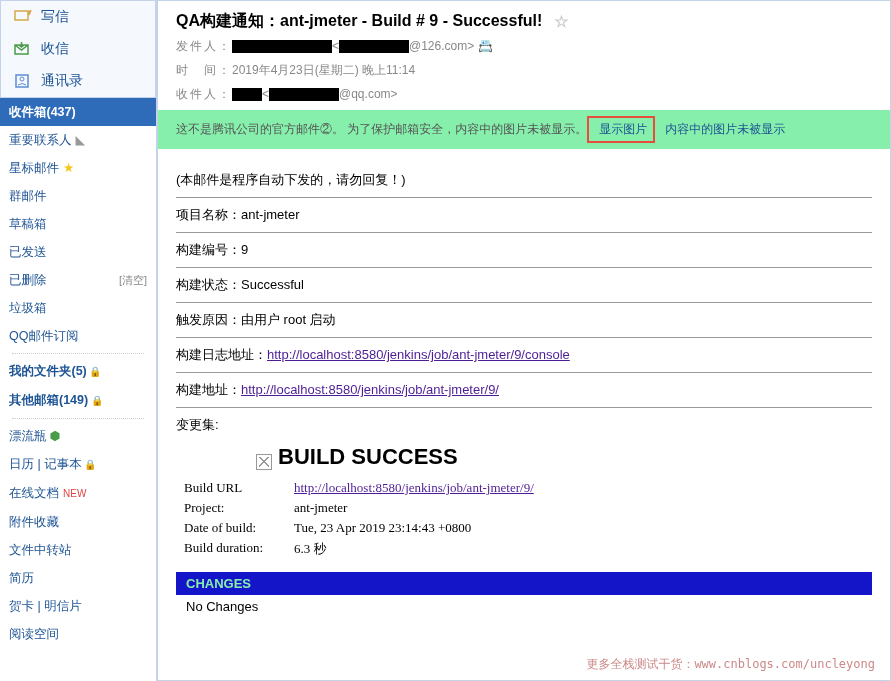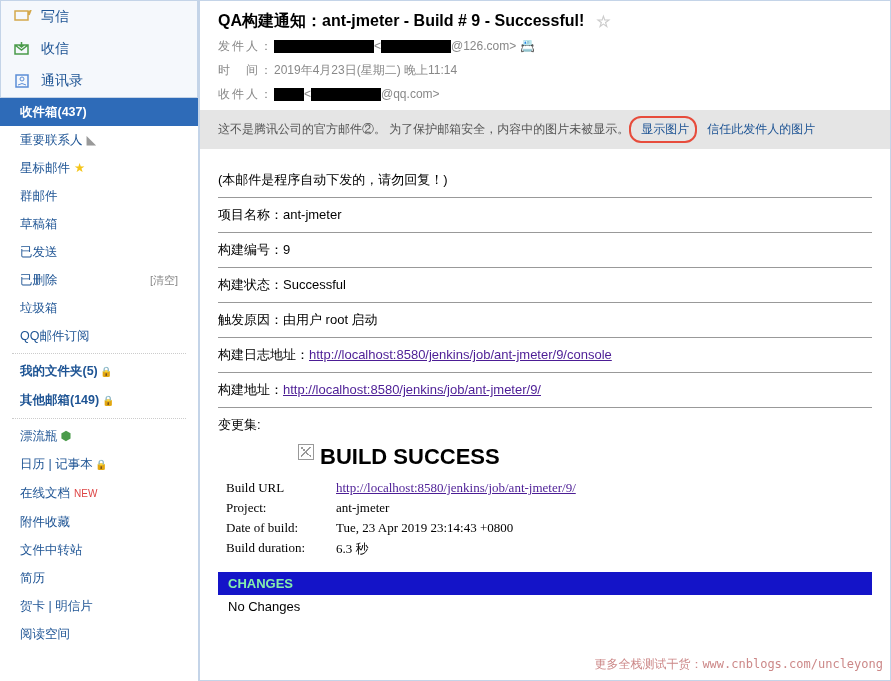--- a/index.html
+++ b/index.html
@@ -1,55 +1,55 @@
 <!DOCTYPE html>
 <html><head>
 <meta charset="utf-8">
 <style>
 * { margin: 0; padding: 0; box-sizing: border-box; }
 body { font-family: "Microsoft YaHei", Arial, sans-serif; font-size: 12px; background: #fff; color: #000; }
 .container { display: flex; width: 891px; height: 681px; }
-.sidebar { width: 199px; background: #fff; border-right: 1px solid #c4d4e8; display: flex; flex-direction: column; }
+.sidebar { width: 157px; background: #fff; border-right: 1px solid #c4d4e8; display: flex; flex-direction: column; }
 .compose-box { border: 1px solid #c4d4e8; margin: 0; background: #f5f8fc; }
 .compose-item { display: flex; align-items: center; padding: 7px 12px; cursor: pointer; color: #1e5494; font-size: 14px; }
 .compose-item .icon { width: 20px; height: 16px; margin-right: 8px; display: flex; align-items: center; justify-content: center; }
 .folder-list { flex: 1; overflow-y: auto; }
-.folder-item { padding: 4px 20px; cursor: pointer; color: #1e5494; font-size: 12.5px; line-height: 20px; display: flex; align-items: center; justify-content: space-between; }
+.folder-item { padding: 4px 9px; cursor: pointer; color: #1e5494; font-size: 12.5px; line-height: 20px; display: flex; align-items: center; justify-content: space-between; }
 .folder-item.active { background: #2e6bb8; color: #fff; font-weight: bold; }
 .folder-item .star { color: #f5c518; margin-left: 4px; }
 .folder-item .bookmark { color: #999; margin-left: 4px; }
 .folder-item .lock { color: #999; font-size: 10px; margin-left: 3px; }
 .folder-item .clear { color: #888; font-size: 11px; }
 .folder-item .new-badge { color: #d44; font-size: 10px; margin-left: 4px; }
 .separator { border-top: 1px dotted #ccc; margin: 3px 12px; }
 .content { flex: 1; border: 1px solid #c4d4e8; overflow-y: auto; background: #fff; }
 .mail-header { padding: 10px 18px 6px; }
 .mail-subject { font-size: 16px; font-weight: bold; color: #000; display: flex; align-items: center; gap: 8px; }
 .mail-subject .star-outline { color: #ccc; margin-left: 4px; font-size: 16px; }
 .mail-meta { font-size: 12px; color: #888; margin-top: 4px; line-height: 20px; }
 .mail-meta .label { letter-spacing: 2px; }
 .mail-meta .redacted { background: #000; display: inline-block; width: 100px; height: 13px; vertical-align: middle; }
 .mail-meta .meta-icon { color: #aaa; margin-left: 4px; }
-.image-notice { background: #e5e5e5; padding: 6px 18px; font-size: 12px; color: #555; display: flex; align-items: center; }
+.image-notice { background: #86efac; padding: 6px 18px; font-size: 12px; color: #555; display: flex; align-items: center; }
 .image-notice a { color: #1e5494; text-decoration: none; margin-left: 4px; }
-.red-highlight { border: 2px solid #e74c3c; border-radius: 12px; padding: 3px 6px; }
+.red-highlight { border: 2px solid #e74c3c; border-radius: 0; padding: 3px 6px; }
 .mail-body { padding: 16px 18px; font-size: 13px; }
 .mail-body hr { border: none; border-top: 1px solid #999; margin: 8px 0; }
 .mail-body p { margin: 6px 0; }
 .mail-body a { color: #4c1d95; text-decoration: underline; }
-.build-success-row { display: flex; align-items: flex-start; margin: 10px 0 10px 80px; }
+.build-success-row { display: flex; align-items: flex-end; margin: 10px 0 10px 80px; }
 .build-success-row .img-placeholder { width: 16px; height: 16px; border: 1px solid #999; margin-right: 6px; background: #fff; position: relative; }
 .build-success-row .img-placeholder::after { content: ""; position: absolute; top: 2px; left: 2px; right: 2px; bottom: 2px; background: linear-gradient(45deg, transparent 45%, #999 45%, #999 55%, transparent 55%), linear-gradient(-45deg, transparent 45%, #999 45%, #999 55%, transparent 55%); }
 .build-success-row .big-text { font-family: Arial, sans-serif; font-size: 22px; font-weight: bold; }
 .build-table { margin-left: 8px; font-size: 13px; font-family: Liberation Serif, serif; }
 .build-table .row { display: flex; margin: 4px 0; }
 .build-table .k { width: 110px; }
 .changes-bar { background: #1414c8; color: #86efac; font-weight: bold; padding: 4px 10px; margin-top: 14px; font-size: 13px; }
 .no-changes { padding: 4px 10px; font-size: 13px; }
-.watermark { position: absolute; bottom: 8px; right: 8px; font-size: 12px; color: #c88; font-family: monospace; }
+.watermark { position: absolute; bottom: 8px; right: 16px; font-size: 12px; color: #c88; font-family: monospace; }
 </style>
 </head>
 <body>
 
 <div class="container">
   <div class="sidebar">
     <div class="compose-box">
       <div class="compose-item">
         <span class="icon">
             <svg width="18" height="14" viewBox="0 0 18 14">
@@ -154,21 +154,21 @@
         <span class="label">时　间：</span><span>2019年4月23日(星期二) 晚上11:14</span>
       </div>
       <div class="mail-meta">
         <span class="label">收件人：</span><span class="redacted" style="width:30px"></span><span>&lt;</span><span class="redacted" style="width:70px"></span><span>@qq.com&gt;</span>
       </div>
     </div>
 
     <div class="image-notice">
       <span>这不是腾讯公司的官方邮件②。 为了保护邮箱安全，内容中的图片未被显示。</span>
       <span class="red-highlight"><a href="#">显示图片</a></span>
-      <a href="#" style="margin-left:10px">信任此发件人的图片</a>
+      <a href="#" style="margin-left:10px">内容中的图片未被显示</a>
     </div>
 
     <div class="mail-body">
       <p>(本邮件是程序自动下发的，请勿回复！)</p>
       <hr>
       <p>项目名称：ant-jmeter</p>
       <hr>
       <p>构建编号：9</p>
       <hr>
       <p>构建状态：Successful</p>

